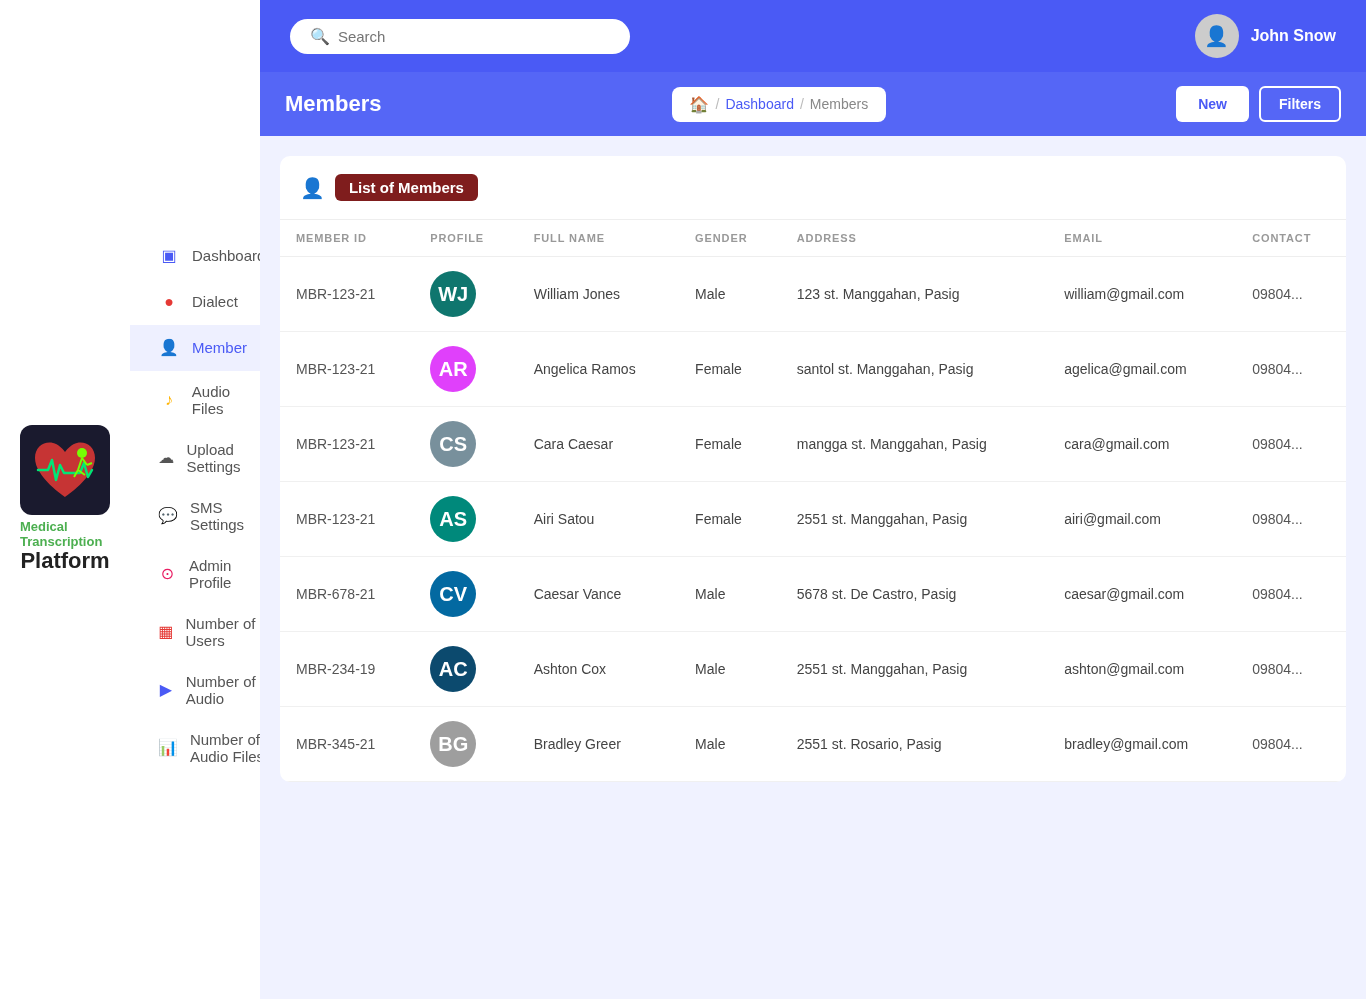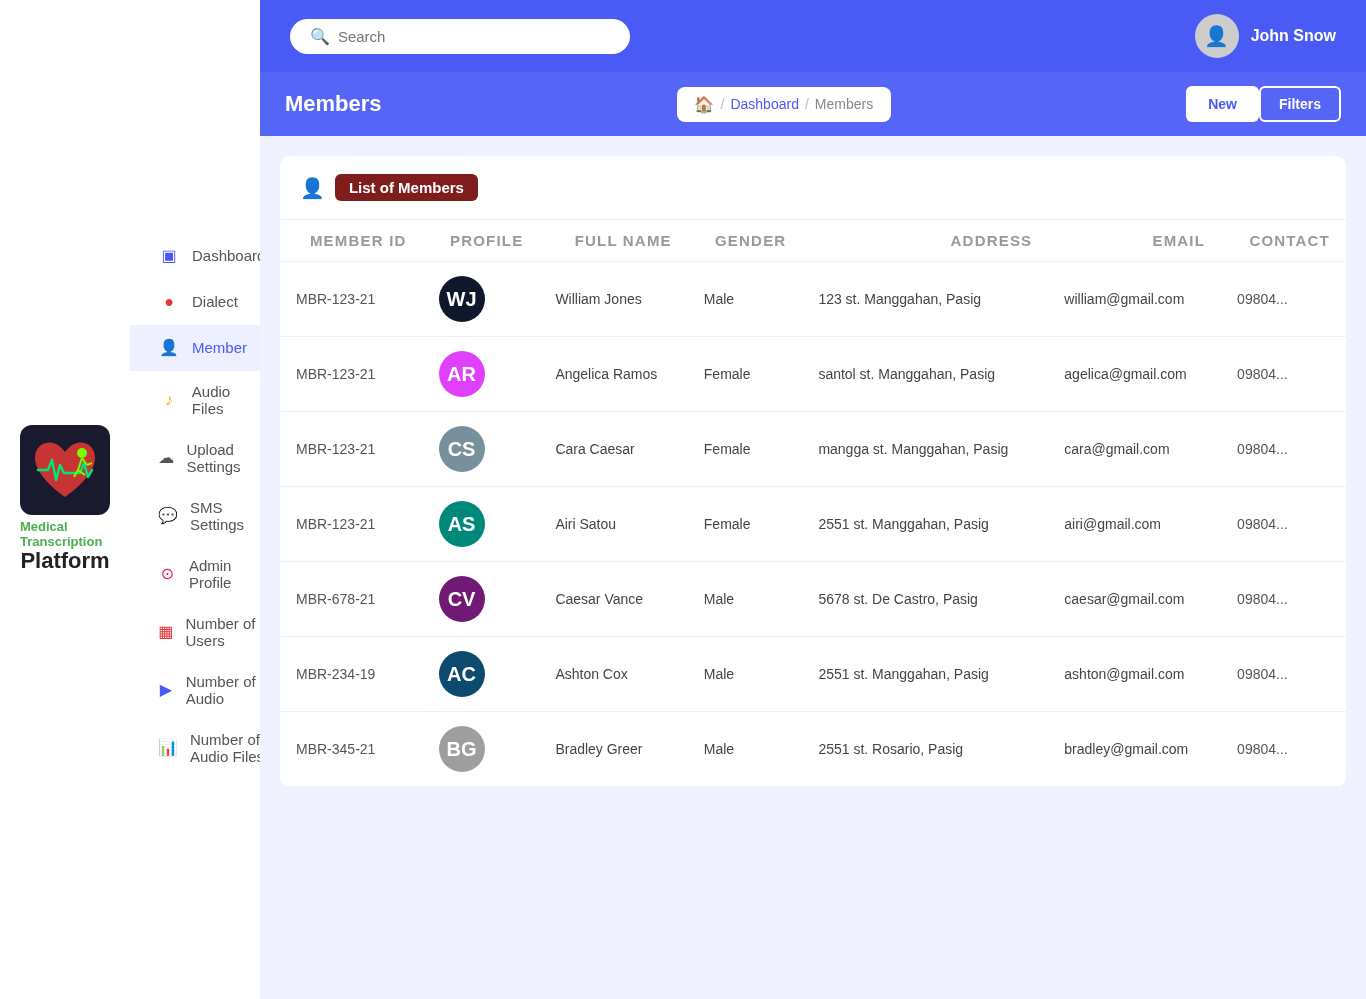--- a/index.html
+++ b/index.html
@@ -139,20 +139,21 @@
       gap: 6px;
       font-size: 14px;
       color: #888;
     }
     .breadcrumb-home { font-size: 16px; color: #4a5af5; }
     .breadcrumb-sep { color: #bbb; }
     .breadcrumb-link { color: #4a5af5; font-weight: 500; cursor: pointer; }
     .breadcrumb-current { color: #888; }
     .header-actions {
       display: flex;
+      gap: 10px;
     }
     .btn-new {
       background: #fff;
       color: #4a5af5;
       border: none;
       border-radius: 6px;
       padding: 8px 22px;
       font-size: 14px;
       font-weight: 600;
       cursor: pointer;
@@ -204,23 +205,23 @@
     
     .table-wrapper {
       overflow-x: auto;
     }
     table {
       width: 100%;
       border-collapse: collapse;
       min-width: 900px;
     }
     thead tr th {
-      text-align: right;
+      text-align: left;
       padding: 12px 16px;
-      font-size: 15px;
+      font-size: 11px;
       font-weight: 700;
       color: #999;
       letter-spacing: 0.08em;
       text-transform: uppercase;
       background: #fff;
       border-bottom: 1px solid #eee;
     }
     tbody tr {
       border-bottom: 1px solid #f0f0f0;
       margin-top: 24px;
@@ -365,21 +366,21 @@
                 <th>ADDRESS</th>
                 <th>EMAIL</th>
                 <th>CONTACT</th>
               </tr>
           </thead>
           <tbody>
 
           <tr>
                 <td class="member-id-cell">MBR-123-21</td>
                 <td>
-                  <div class="profile-avatar" style="background: #0f172a;">WJ</div>
+                  <div class="profile-avatar" style="background: #0f766e;">WJ</div>
                 </td>
                 <td>William Jones</td>
                 <td>Male</td>
                 <td>123 st. Manggahan, Pasig</td>
                 <td>william@gmail.com</td>
                 <td class="contact-cell">09804...</td>
               </tr>
               <tr>
                 <td class="member-id-cell">MBR-123-21</td>
                 <td>
@@ -409,21 +410,21 @@
                 </td>
                 <td>Airi Satou</td>
                 <td>Female</td>
                 <td>2551 st. Manggahan, Pasig</td>
                 <td>airi@gmail.com</td>
                 <td class="contact-cell">09804...</td>
               </tr>
               <tr>
                 <td class="member-id-cell">MBR-678-21</td>
                 <td>
-                  <div class="profile-avatar" style="background: #701a75;">CV</div>
+                  <div class="profile-avatar" style="background: #0369a1;">CV</div>
                 </td>
                 <td>Caesar Vance</td>
                 <td>Male</td>
                 <td>5678 st. De Castro, Pasig</td>
                 <td>caesar@gmail.com</td>
                 <td class="contact-cell">09804...</td>
               </tr>
               <tr>
                 <td class="member-id-cell">MBR-234-19</td>
                 <td>

